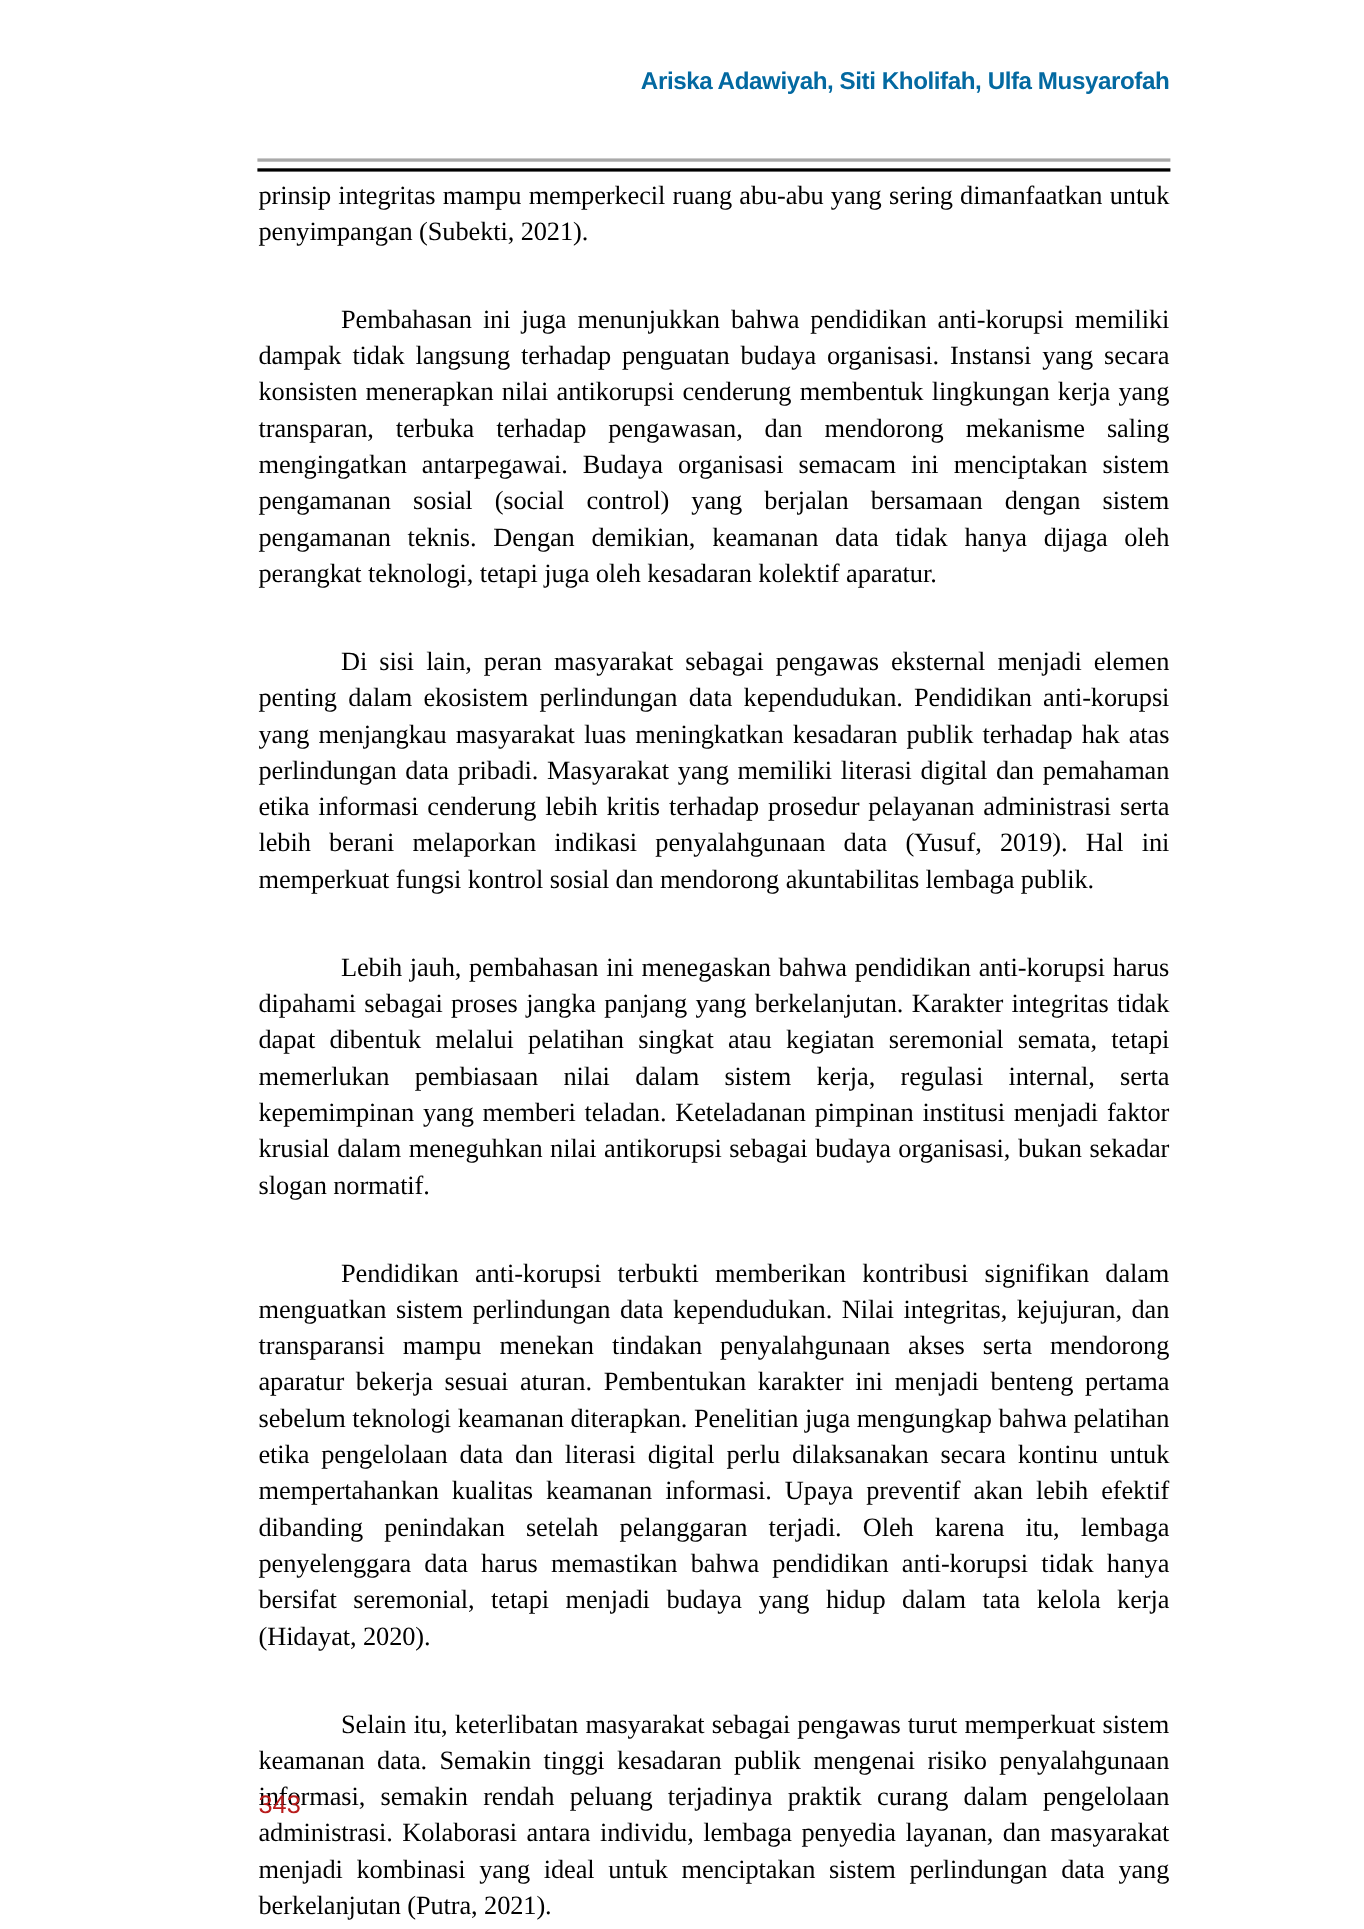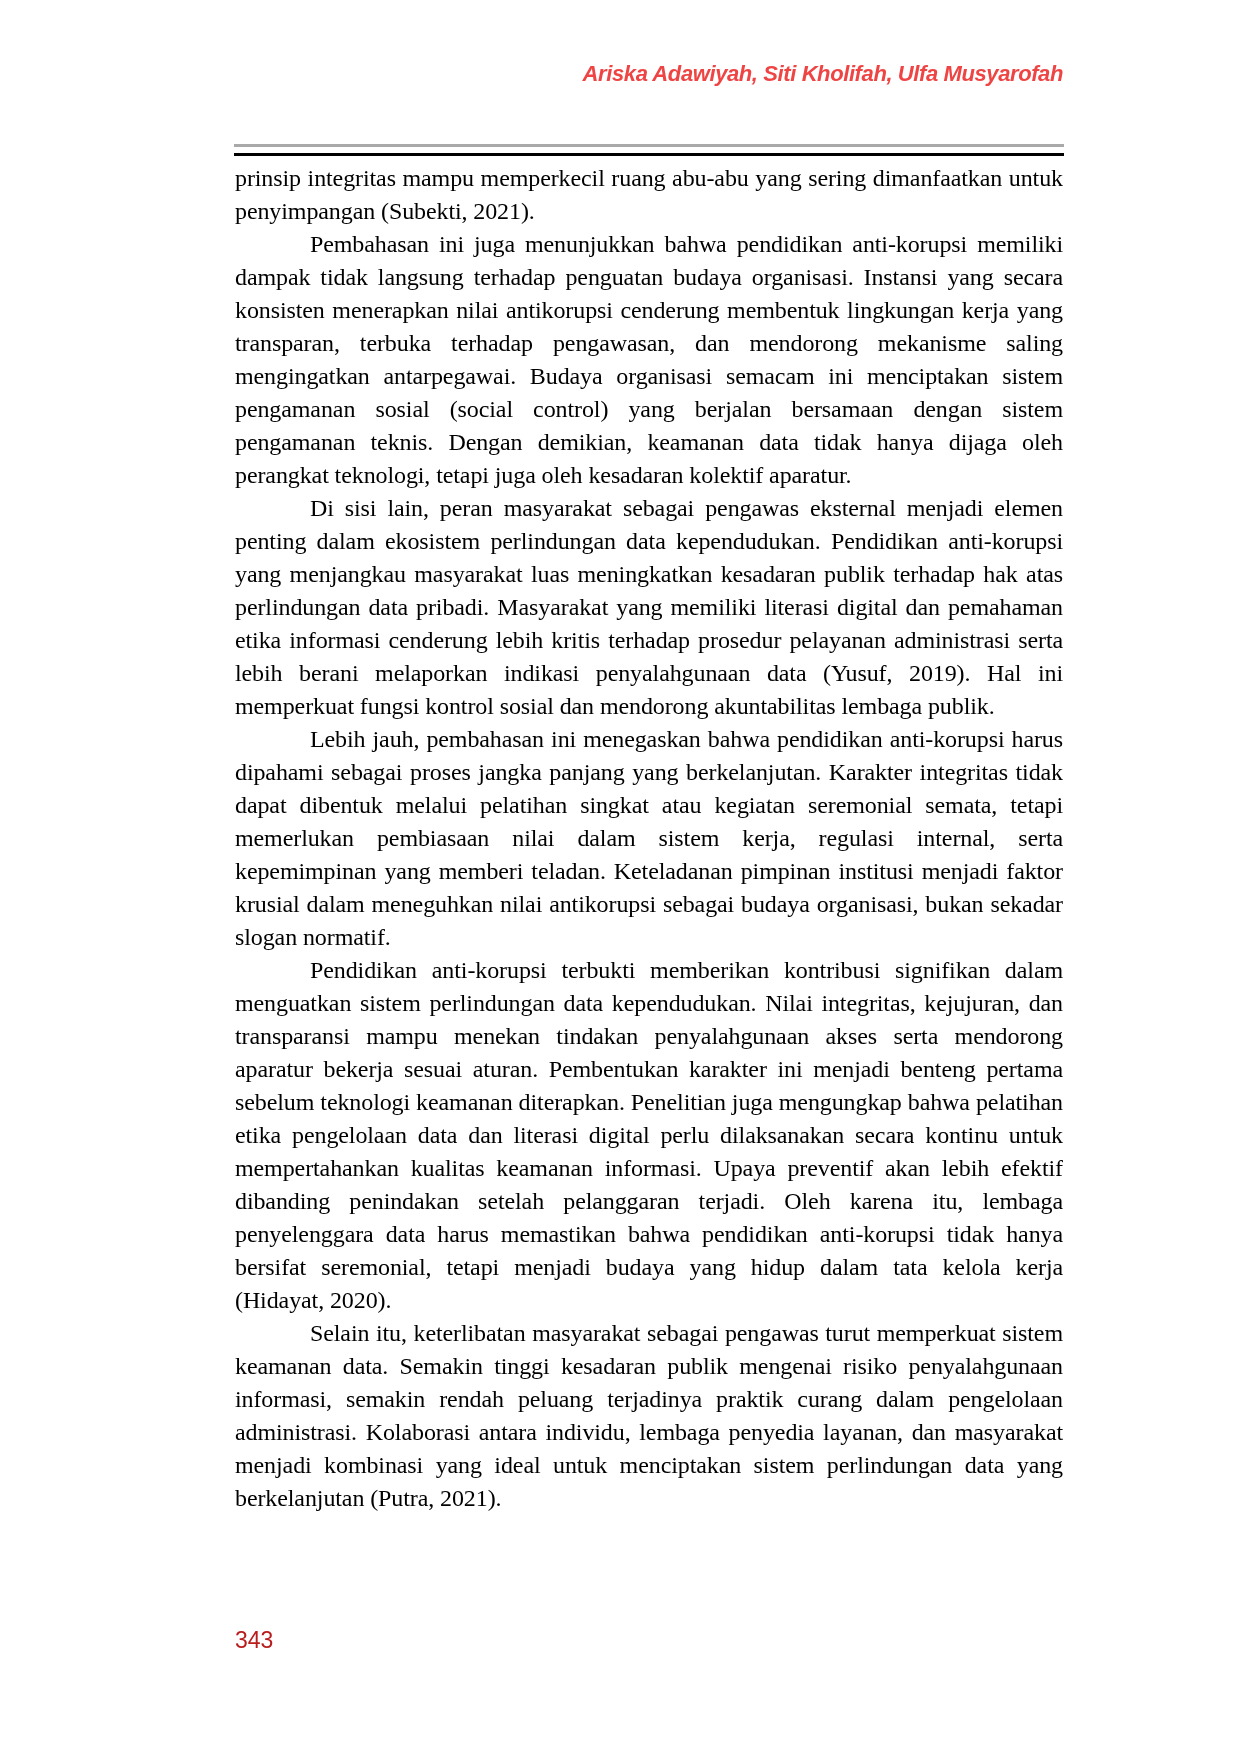--- a/index.html
+++ b/index.html
@@ -16,26 +16,25 @@
     font-family: "Liberation Serif", serif;
     color: #000000;
   }
   .header {
     position: absolute;
     left: 235px;
     top: 57px;
     width: 828px;
     text-align: right;
     font-family: "Liberation Sans", sans-serif;
-    font-style: italic;
     font-weight: 700;
     font-size: 22px;
     line-height: 33px;
     letter-spacing: -0.4px;
-    color: #ef4444;
+    color: #0369a1;
   }
   .rule-gray {
     position: absolute;
     left: 234px;
     top: 144px;
     width: 830px;
     height: 3px;
     background: #a9a9a9;
   }
   .rule-black {
@@ -55,20 +54,21 @@
     line-height: 33px;
     text-align: justify;
     letter-spacing: -0.1px;
   }
   .body-text p {
     margin: 0;
     padding: 0;
   }
   .body-text p.indent {
     text-indent: 75px;
+    margin-top: 47px;
   }
   .page-number {
     position: absolute;
     left: 235px;
     top: 1627px;
     width: 828px;
     font-family: "Liberation Sans", sans-serif;
     font-size: 23px;
     color: #b91c1c;
   }

